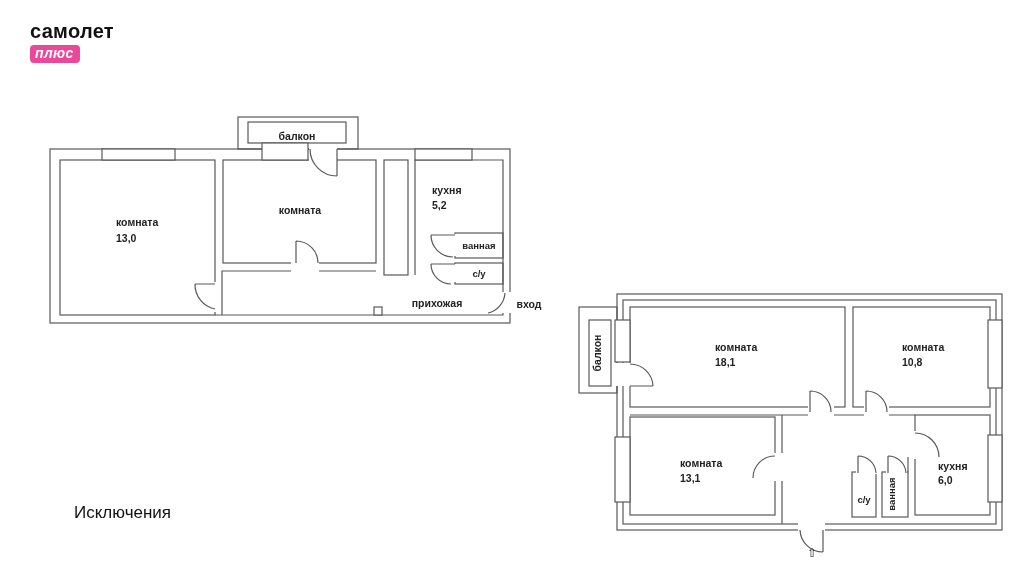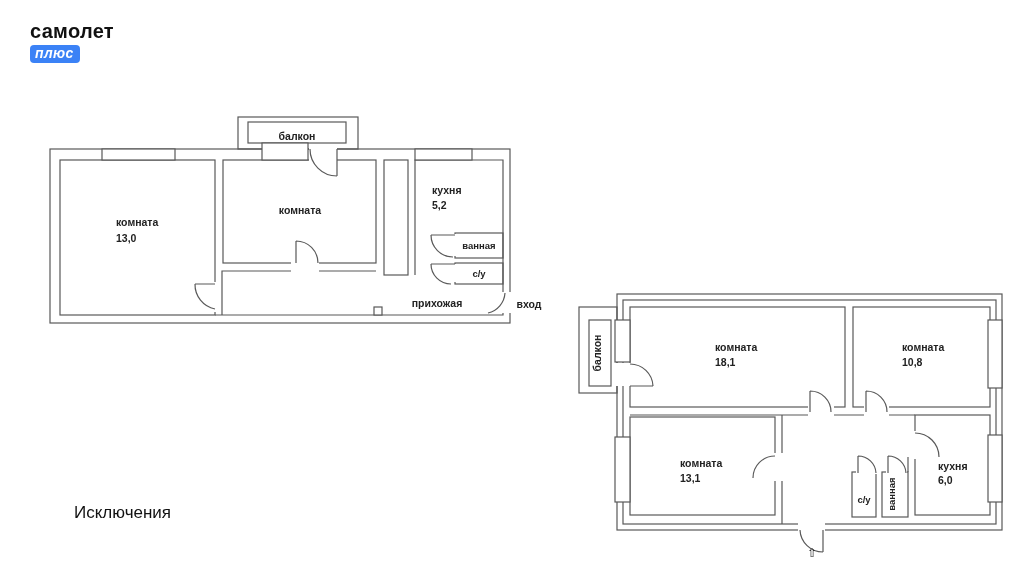--- a/index.html
+++ b/index.html
@@ -1,20 +1,20 @@
 <!DOCTYPE html>
 <html><head>
 <meta charset="utf-8">
 <style>
   html,body{margin:0;padding:0;background:#fff;}
   .canvas{position:relative;width:1024px;height:558px;background:#ffffff;overflow:hidden;
           font-family:"Liberation Sans",sans-serif;}
   .logo{position:absolute;left:30px;top:21px;}
   .logo-line1{font-size:20px;font-weight:800;color:#111;letter-spacing:.3px;line-height:1.05;}
-  .logo-badge{display:inline-block;background:#3b82f6;color:#fff;font-style:italic;font-weight:800;
+  .logo-badge{display:inline-block;background:#ec4899;color:#fff;font-style:italic;font-weight:800;
               font-size:14px;padding:0 6px 2px 5px;border-radius:4px;margin-top:3px;letter-spacing:.4px;}
   .caption{position:absolute;left:74px;top:503px;font-size:17px;color:#111;text-align:center;}
   svg.planlayer{position:absolute;left:0;top:0;}
   .w{fill:none;stroke:#595959;stroke-width:1.2;}
   .e{fill:#ffffff;stroke:none;}
   .win{fill:#ffffff;stroke:#595959;stroke-width:1.2;}
   text{fill:#222222;font-family:"Liberation Sans",sans-serif;font-weight:600;}
   .t10{font-size:10.5px;} .t9{font-size:9.5px;} .arrow{font-size:12px;font-weight:400;}
 </style>
 </head>

